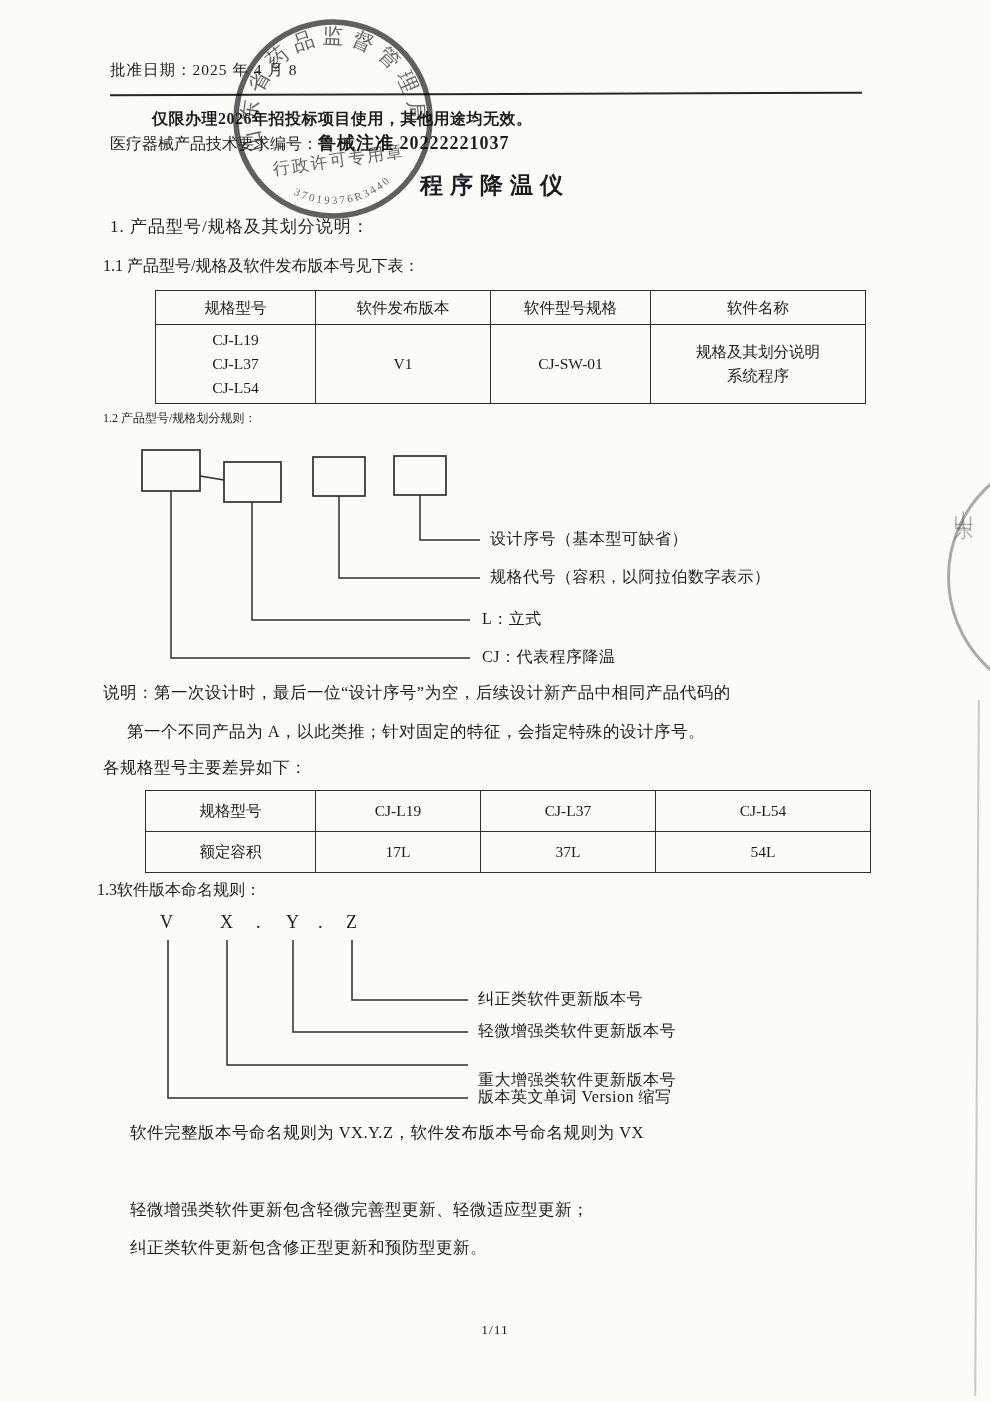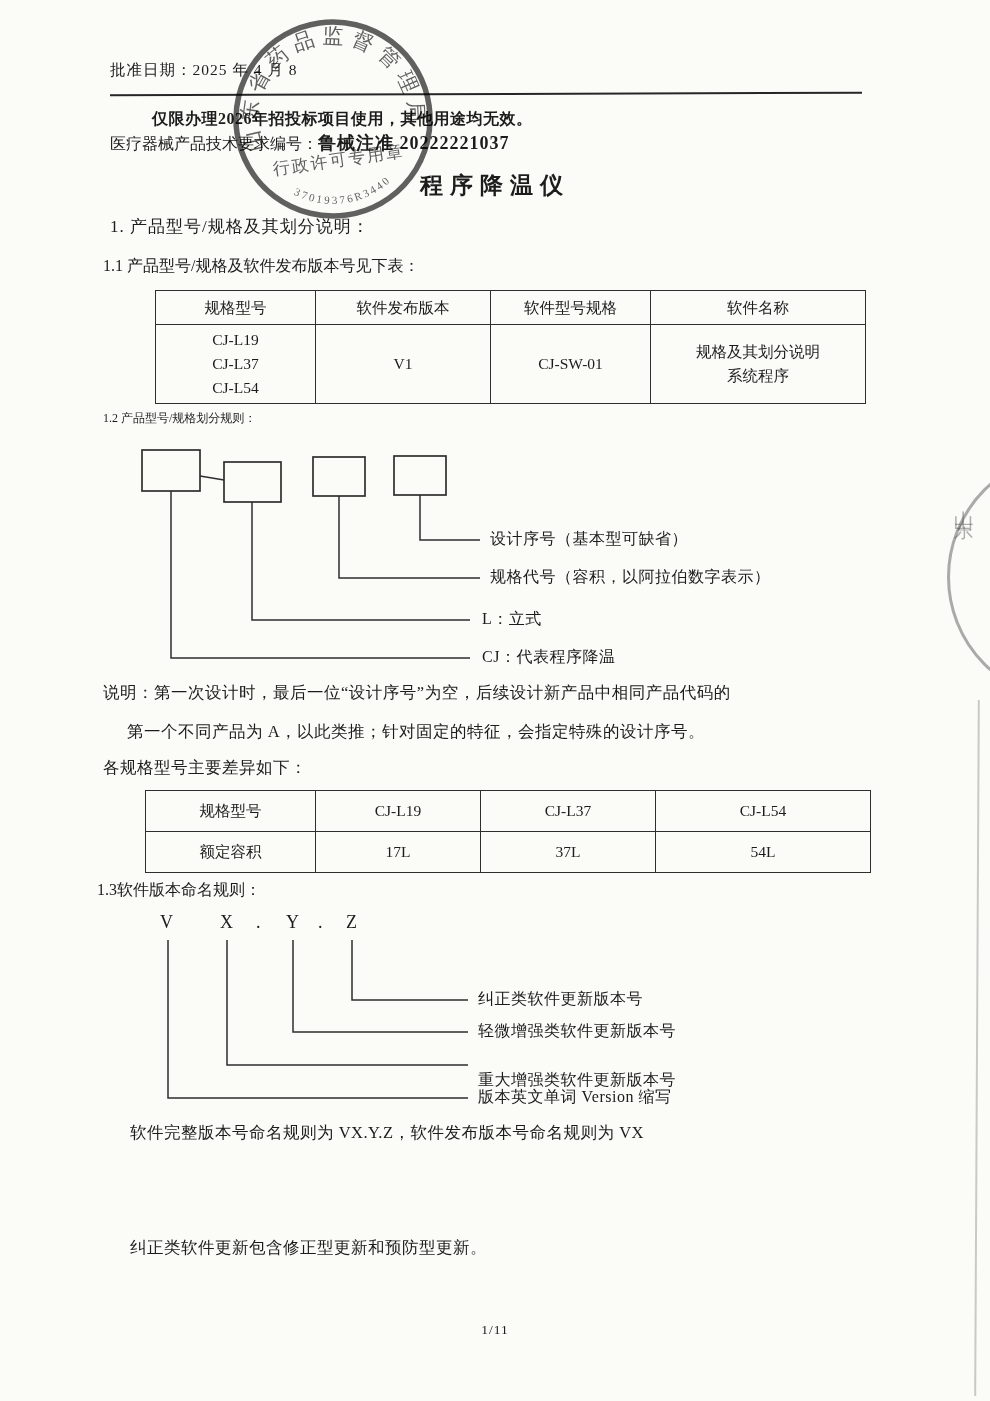--- a/index.html
+++ b/index.html
@@ -199,17 +199,18 @@
     <polyline points="293,2 293,94 468,94" class="dline"></polyline>
     <polyline points="227,2 227,127 468,127" class="dline"></polyline>
     <polyline points="168,2 168,160 468,160" class="dline"></polyline>
   </svg>
   <div class="diag-label v0">纠正类软件更新版本号</div>
   <div class="diag-label v1">轻微增强类软件更新版本号</div>
   <div class="diag-label v2">重大增强类软件更新版本号</div>
   <div class="diag-label v3">版本英文单词 Version 缩写</div>
 
   <div class="abs vnote vn0">软件完整版本号命名规则为 VX.Y.Z，软件发布版本号命名规则为 VX</div>
+  <div class="abs vnote vn2">轻微增强类软件更新包含轻微完善型更新、轻微适应型更新；</div>
   <div class="abs vnote vn3">纠正类软件更新包含修正型更新和预防型更新。</div>
 
   <div class="abs page-num">1/11</div>
 
 </div>
 
 </body></html>

